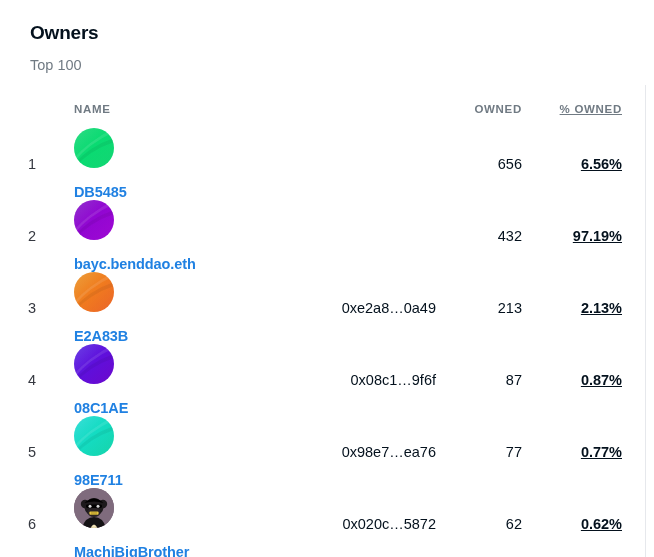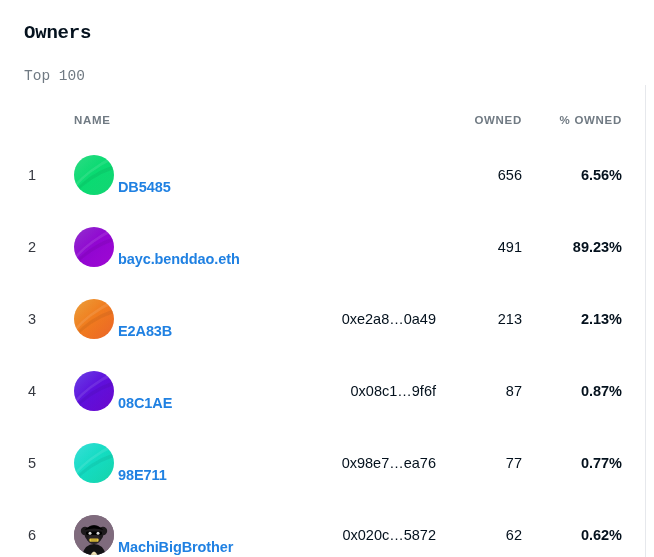--- a/index.html
+++ b/index.html
@@ -21,35 +21,34 @@
   .panel-divider {
     position: absolute;
     top: 85px;
     bottom: 0;
     right: 8px;
     width: 1px;
     background: #e6e8ec;
   }
 
   .panel-header {
-    padding: 22px 24px 0 24px;
-    font-family: Liberation Mono, monospace;
+    padding: 22px 24px 0 30px;
   }
   .panel-title {
     font-size: 19px;
     font-weight: bold;
     letter-spacing: -0.2px;
     color: #04111d;
     line-height: 1.2;
     margin: 0;
   }
   .panel-subtitle {
     font-size: 14.5px;
     color: #707a83;
-    margin-top: 23px;
+    margin-top: 12px;
     line-height: 1.2;
   }
 
   
   .owners-table {
     margin-top: 22px;
     width: 100%;
   }
 
   .table-head {
@@ -64,40 +63,41 @@
     letter-spacing: 0.7px;
     color: #707a83;
     text-transform: uppercase;
     white-space: nowrap;
   }
 
   .col-rank   { width: 46px; flex: none; }
   .col-name   { flex: 1 1 auto; min-width: 0; }
   .col-wallet { width: 150px; flex: none; text-align: right; }
   .col-owned  { width: 86px;  flex: none; text-align: right; }
-  .col-pct    { width: 100px; flex: none; text-align: right; }
+  .col-pct    { width: 100px; flex: none; text-align: right; text-decoration: underline; }
 
   .table-body { margin-top: 6px; }
 
   .table-row {
     display: flex;
     align-items: center;
     padding: 0 32px 0 28px;
     height: 72px;
   }
 
   .rank {
     font-size: 14.5px;
     color: #353840;
   }
 
   .name-cell {
     display: flex;
-    align-items: flex-end;
-    gap: 4px;
+    align-items: flex-start;
+    gap: 16px;
+    flex-direction: column;
   }
   .avatar {
     width: 40px;
     height: 40px;
     border-radius: 50%;
     flex: none;
     position: relative;
     overflow: hidden;
   }
   .avatar .sheen {
@@ -185,22 +185,22 @@
                 </linearGradient>
               </defs>
               <rect width="40" height="40" fill="url(#g1)"></rect>
               <path d="M0 34 Q14 16 40 4 L40 0 Q14 14 0 30 Z" fill="rgba(255,255,255,0.10)"></path>
               <path d="M0 40 Q16 22 40 14 L40 10 Q16 18 0 36 Z" fill="rgba(0,0,0,0.06)"></path>
             </svg>
             <div class="sheen"></div>
           </div>
           <span class="owner-name">bayc.benddao.eth</span>
         </div>
-        <div class="owned col-owned">491</div>
-        <div class="pct col-pct">89.23%</div>
+        <div class="owned col-owned">432</div>
+        <div class="pct col-pct">97.19%</div>
       </div>
       <div class="table-row">
         <div class="rank col-rank">3</div>
         <div class="name-cell col-name">
           <div class="avatar">
             <svg viewBox="0 0 40 40" xmlns="http://www.w3.org/2000/svg">
               <defs>
                 <linearGradient id="g2" x1="0" y1="0" x2="1" y2="1">
                   <stop offset="0%" stop-color="#e88a12"></stop>
                   <stop offset="100%" stop-color="#f96b2b"></stop>

